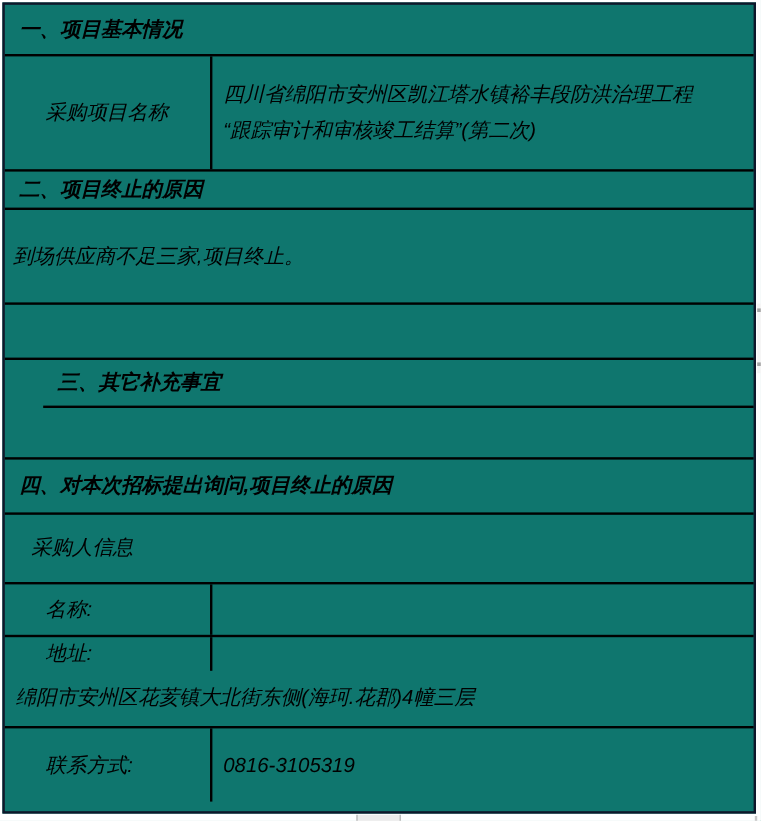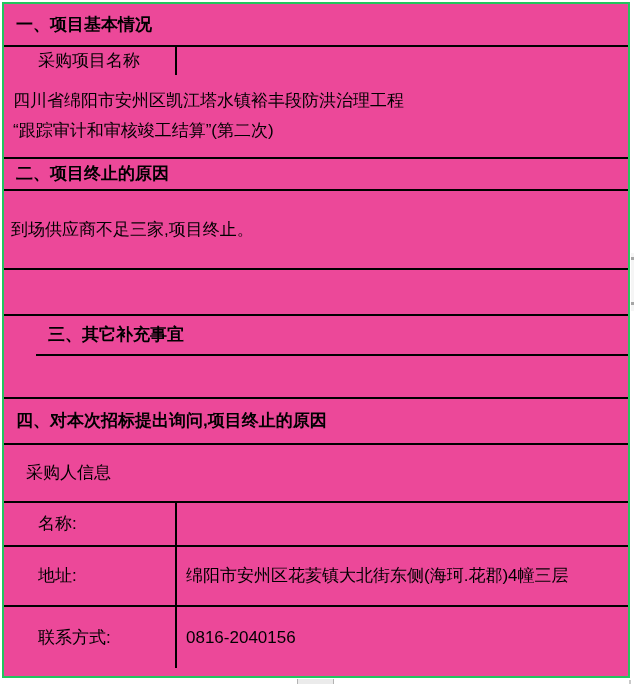--- a/index.html
+++ b/index.html
@@ -8,24 +8,25 @@
     background: #ffffff;
     font-family: "Liberation Sans", sans-serif;
     color: #000000;
   }
   body { position: relative; overflow: hidden; }
 
   .doc-table {
     position: absolute;
     left: 2px; top: 2px;
     width: 628px; height: 676px;
-    border: 2px solid #22c55e;
-    background: #ec4899;
+    border: 2px solid #0f172a;
+    background: #0f766e;
     display: flex;
     flex-direction: column;
+    font-style: italic;
   }
 
   .row {
     display: flex;
     align-items: stretch;
     border-bottom: 2px solid #000000;
     flex: none;
   }
   .row:last-child { border-bottom: none; }
 
@@ -50,30 +51,30 @@
     padding-right: 6px;
     white-space: pre-line;
     line-height: 30px;
   }
 
   .full-cell { width: 100%; padding-left: 7px; }
   .info-title-cell { width: 100%; padding-left: 22px; }
 
   
   .r-s1      { height: 43px; }
-  .r-project { height: 112px; flex-direction: column; }
+  .r-project { height: 96px; }
   .r-s2      { height: 32px; }
   .r-reason  { height: 79px; text-align: center; }
   .r-empty1  { height: 46px; }
   .r-s3      { height: 40px; margin-left: 32px; }
   .r-empty2  { height: 43px; }
   .r-s4      { height: 46px; }
   .r-info    { height: 58px; justify-content: flex-end; }
   .r-name    { height: 44px; }
-  .r-addr    { height: 60px; }
+  .r-addr    { height: 76px; flex-direction: column; }
   .r-phone   { height: 61px; }
 
   
   .v-scroll-fragment {
     position: absolute;
     left: 631px; top: 253px;
     width: 3px; height: 58px;
     background: #f5f5f5;
   }
   .v-scroll-fragment .tick-top,
@@ -147,21 +148,21 @@
     <div class="cell label-cell">名称:</div>
   </div>
 
   <div class="row r-addr">
     <div class="cell label-cell">地址:</div>
     <div class="cell value-cell">绵阳市安州区花荄镇大北街东侧(海珂.花郡)4幢三层</div>
   </div>
 
   <div class="row r-phone">
     <div class="cell label-cell">联系方式:</div>
-    <div class="cell value-cell">0816-2040156</div>
+    <div class="cell value-cell">0816-3105319</div>
   </div>
 
 </div>
 
 <div class="v-scroll-fragment">
   <div class="tick-top"></div>
   <div class="tick-bottom"></div>
 </div>
 <div class="h-scroll-fragment"></div>
 <div class="corner-fragment"></div>

